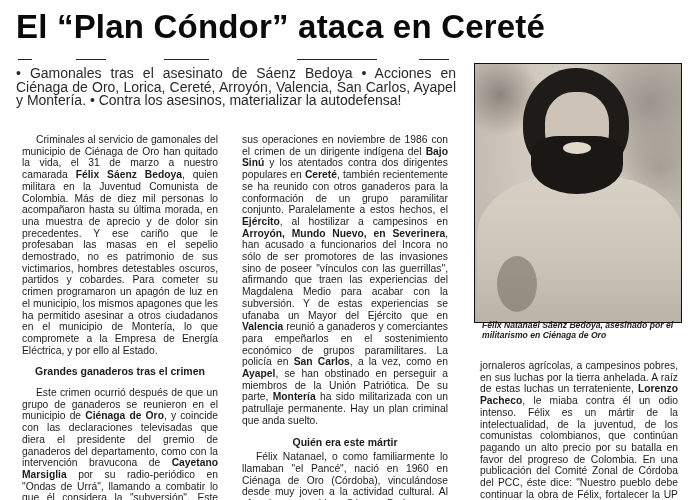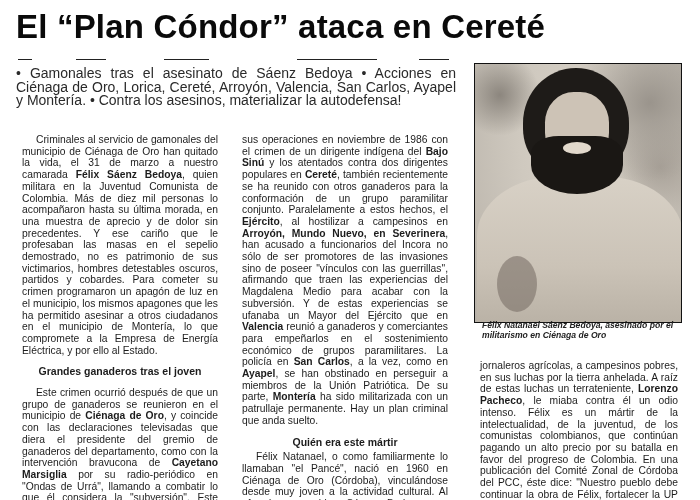--- a/index.html
+++ b/index.html
@@ -99,21 +99,21 @@
   <div class="shadow-l"></div>
   <div class="hair"></div>
   <div class="face"></div>
   <div class="beard"></div>
   <div class="mouth"></div>
 </div>
 <p class="caption">Félix Natanael Sáenz Bedoya, asesinado por el militarismo en Ciénaga de Oro</p>
 
 <div class="col" id="col1">
   <p><span>Criminales al servicio de gamonales del municipio de Ciénaga de Oro han quitado la vida, el 31 de marzo a nuestro camarada </span><b>Félix Sáenz Bedoya</b><span>, quien militara en la Juventud Comunista de Colombia. Más de diez mil personas lo acompañaron hasta su última morada, en una muestra de aprecio y de dolor sin precedentes. Y ese cariño que le profesaban las masas en el sepelio demostrado, no es patrimonio de sus victimarios, hombres detestables oscuros, partidos y cobardes. Para cometer su crimen programaron un apagón de luz en el municipio, los mismos apagones que les ha permitido asesinar a otros ciudadanos en el municipio de Montería, lo que compromete a la Empresa de Energía Eléctrica, y por ello al Estado.</span></p>
-  <h3>Grandes ganaderos tras el joven</h3>
+  <h3>Grandes ganaderos tras el crimen</h3>
   <p><span>Este crimen ocurrió después de que un grupo de ganaderos se reunieron en el municipio de </span><b>Ciénaga de Oro</b><span>, y coincide con las declaraciones televisadas que diera el presidente del gremio de ganaderos del departamento, como con la intervención bravucona de </span><b>Cayetano Marsiglia</b><span> por su radio-periódico en "Ondas de Urrá", llamando a combatir lo que él considera la "subversión". Este asesinato no es aislado. Hace parte de la concertación de un premeditado plan, orientado, éste sí, a subvertir las instituciones.</span></p>
 
 </div>
 
 <div class="col" id="col2">
   <p style="text-indent:0"><span>sus operaciones en noviembre de 1986 con el crimen de un dirigente indígena del </span><b>Bajo Sinú</b><span> y los atentados contra dos dirigentes populares en </span><b>Cereté</b><span>, también recientemente se ha reunido con otros ganaderos para la conformación de un grupo paramilitar conjunto. Paralelamente a estos hechos, el </span><b>Ejército</b><span>, al hostilizar a campesinos en </span><b>Arroyón, Mundo Nuevo, en Severinera</b><span>, han acusado a funcionarios del Incora no sólo de ser promotores de las invasiones sino de poseer "vínculos con las guerrillas", afirmando que traen las experiencias del Magdalena Medio para acabar con la subversión. Y de estas experiencias se ufanaba un Mayor del Ejército que en </span><b>Valencia</b><span> reunió a ganaderos y comerciantes para empeñarlos en el sostenimiento económico de grupos paramilitares. La policía en </span><b>San Carlos</b><span>, a la vez, como en </span><b>Ayapel</b><span>, se han obstinado en perseguir a miembros de la Unión Patriótica. De su parte, </span><b>Montería</b><span> ha sido militarizada con un patrullaje permanente. Hay un plan criminal que anda suelto.</span></p>
   <h3>Quién era este mártir</h3>
   <p style="margin-top:-6px"><span>Félix Natanael, o como familiarmente lo llamaban "el Pancé", nació en 1960 en Ciénaga de Oro (Córdoba), vinculándose desde muy joven a la actividad cultural. Al ofrendar su vida, Sáenz Bedoya era estudiante de sexto semestre de Sociales en la Universidad de Córdoba, hombre de teatro, que se había ganado el aprecio de profesores y condiscípulos, ejemplar padre de familia y esposo.</span></p>
 
 </div>

